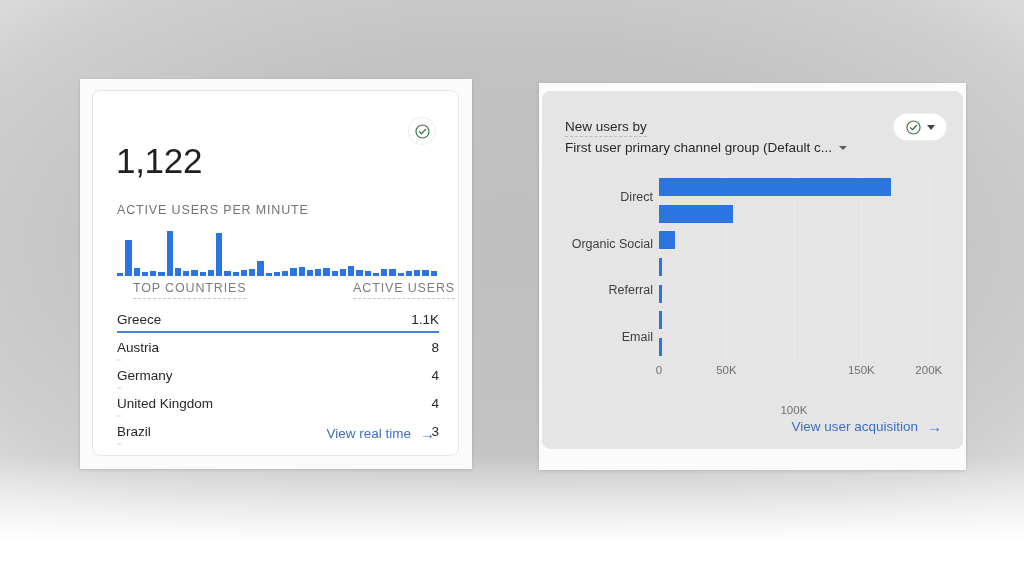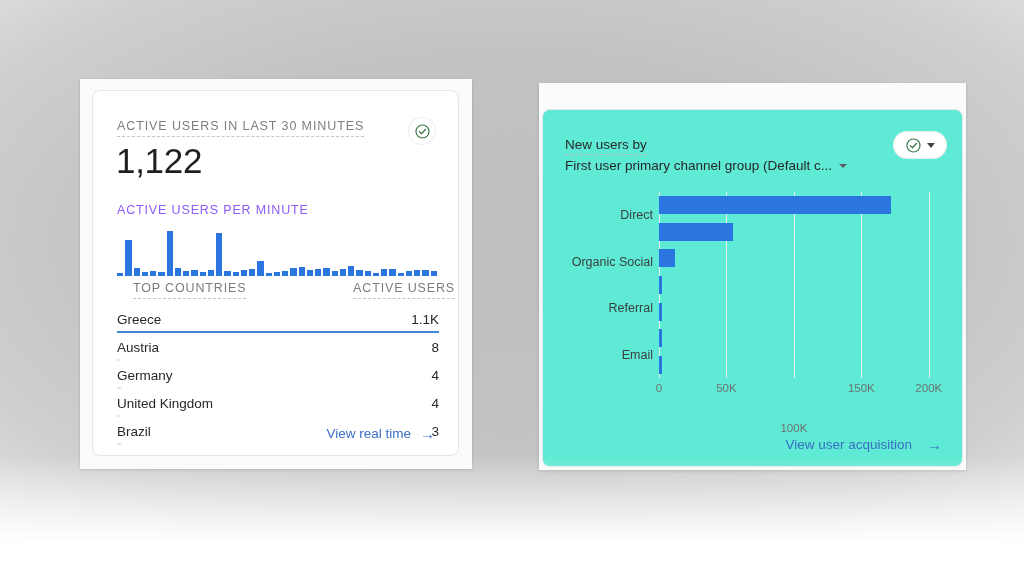--- a/index.html
+++ b/index.html
@@ -79,21 +79,21 @@
     align-items: center;
     justify-content: center;
   }
   .rt-check { left: 316px; top: 27px; }
   .rt-apm {
     position: absolute;
     left: 24px;
     top: 112px;
     font-size: 12.5px;
     letter-spacing: 0.85px;
-    color: #8b5cf6;
+    color: #737373;
   }
   .sparkline {
     position: absolute;
     left: 24px;
     top: 132px;
     width: 322px;
     height: 53px;
     display: flex;
     align-items: flex-end;
     gap: 0px;
@@ -170,24 +170,24 @@
     position: absolute;
     left: 5px;
     top: 9px;
     font-size: 11.5px;
     letter-spacing: 0.9px;
     color: #5b5e61;
   }
   .right-card {
     position: absolute;
     left: 3px;
-    top: 26px;
+    top: 8px;
     width: 421px;
     height: 358px;
-    background: #5eead4;
+    background: #e5e5e5;
     border: 1px solid #e4e6e8;
     border-radius: 8px;
     box-sizing: border-box;
   }
   .nu-lab1 {
     position: absolute;
     left: 22px;
     top: 27px;
     font-size: 13.5px;
     color: #26282b;
@@ -310,34 +310,33 @@
     white-space: nowrap;
   }
   .nu-footer {
     position: absolute;
     right: 20px;
     bottom: 14px;
     font-size: 13.5px;
     color: #3a6fc4;
     display: flex;
     align-items: center;
-    gap: 15px;
+    gap: 9px;
     cursor: pointer;
   }
   .arrow { font-size: 15px; line-height: 1; }
 </style>
 </head>
 <body>
 
 <div id="stage">
 
   <div class="left-shell">
     <div class="left-card">
 
-      <div class="rt-head">ACTIVE USERS IN LAST 30 MINUTES</div>
 
       <div class="rt-bignum">1,122</div>
 
       <div class="check-circle rt-check">
         <svg width="17" height="17" viewBox="0 0 24 24" aria-hidden="true">
           <circle cx="12" cy="12" r="9.2" fill="none" stroke="#3c7a4a" stroke-width="1.7"></circle>
           <path d="M7.6 12.2 L10.6 15.2 L16.4 8.9" fill="none" stroke="#3c7a4a" stroke-width="1.8" stroke-linecap="round" stroke-linejoin="round"></path>
         </svg>
       </div>
 

